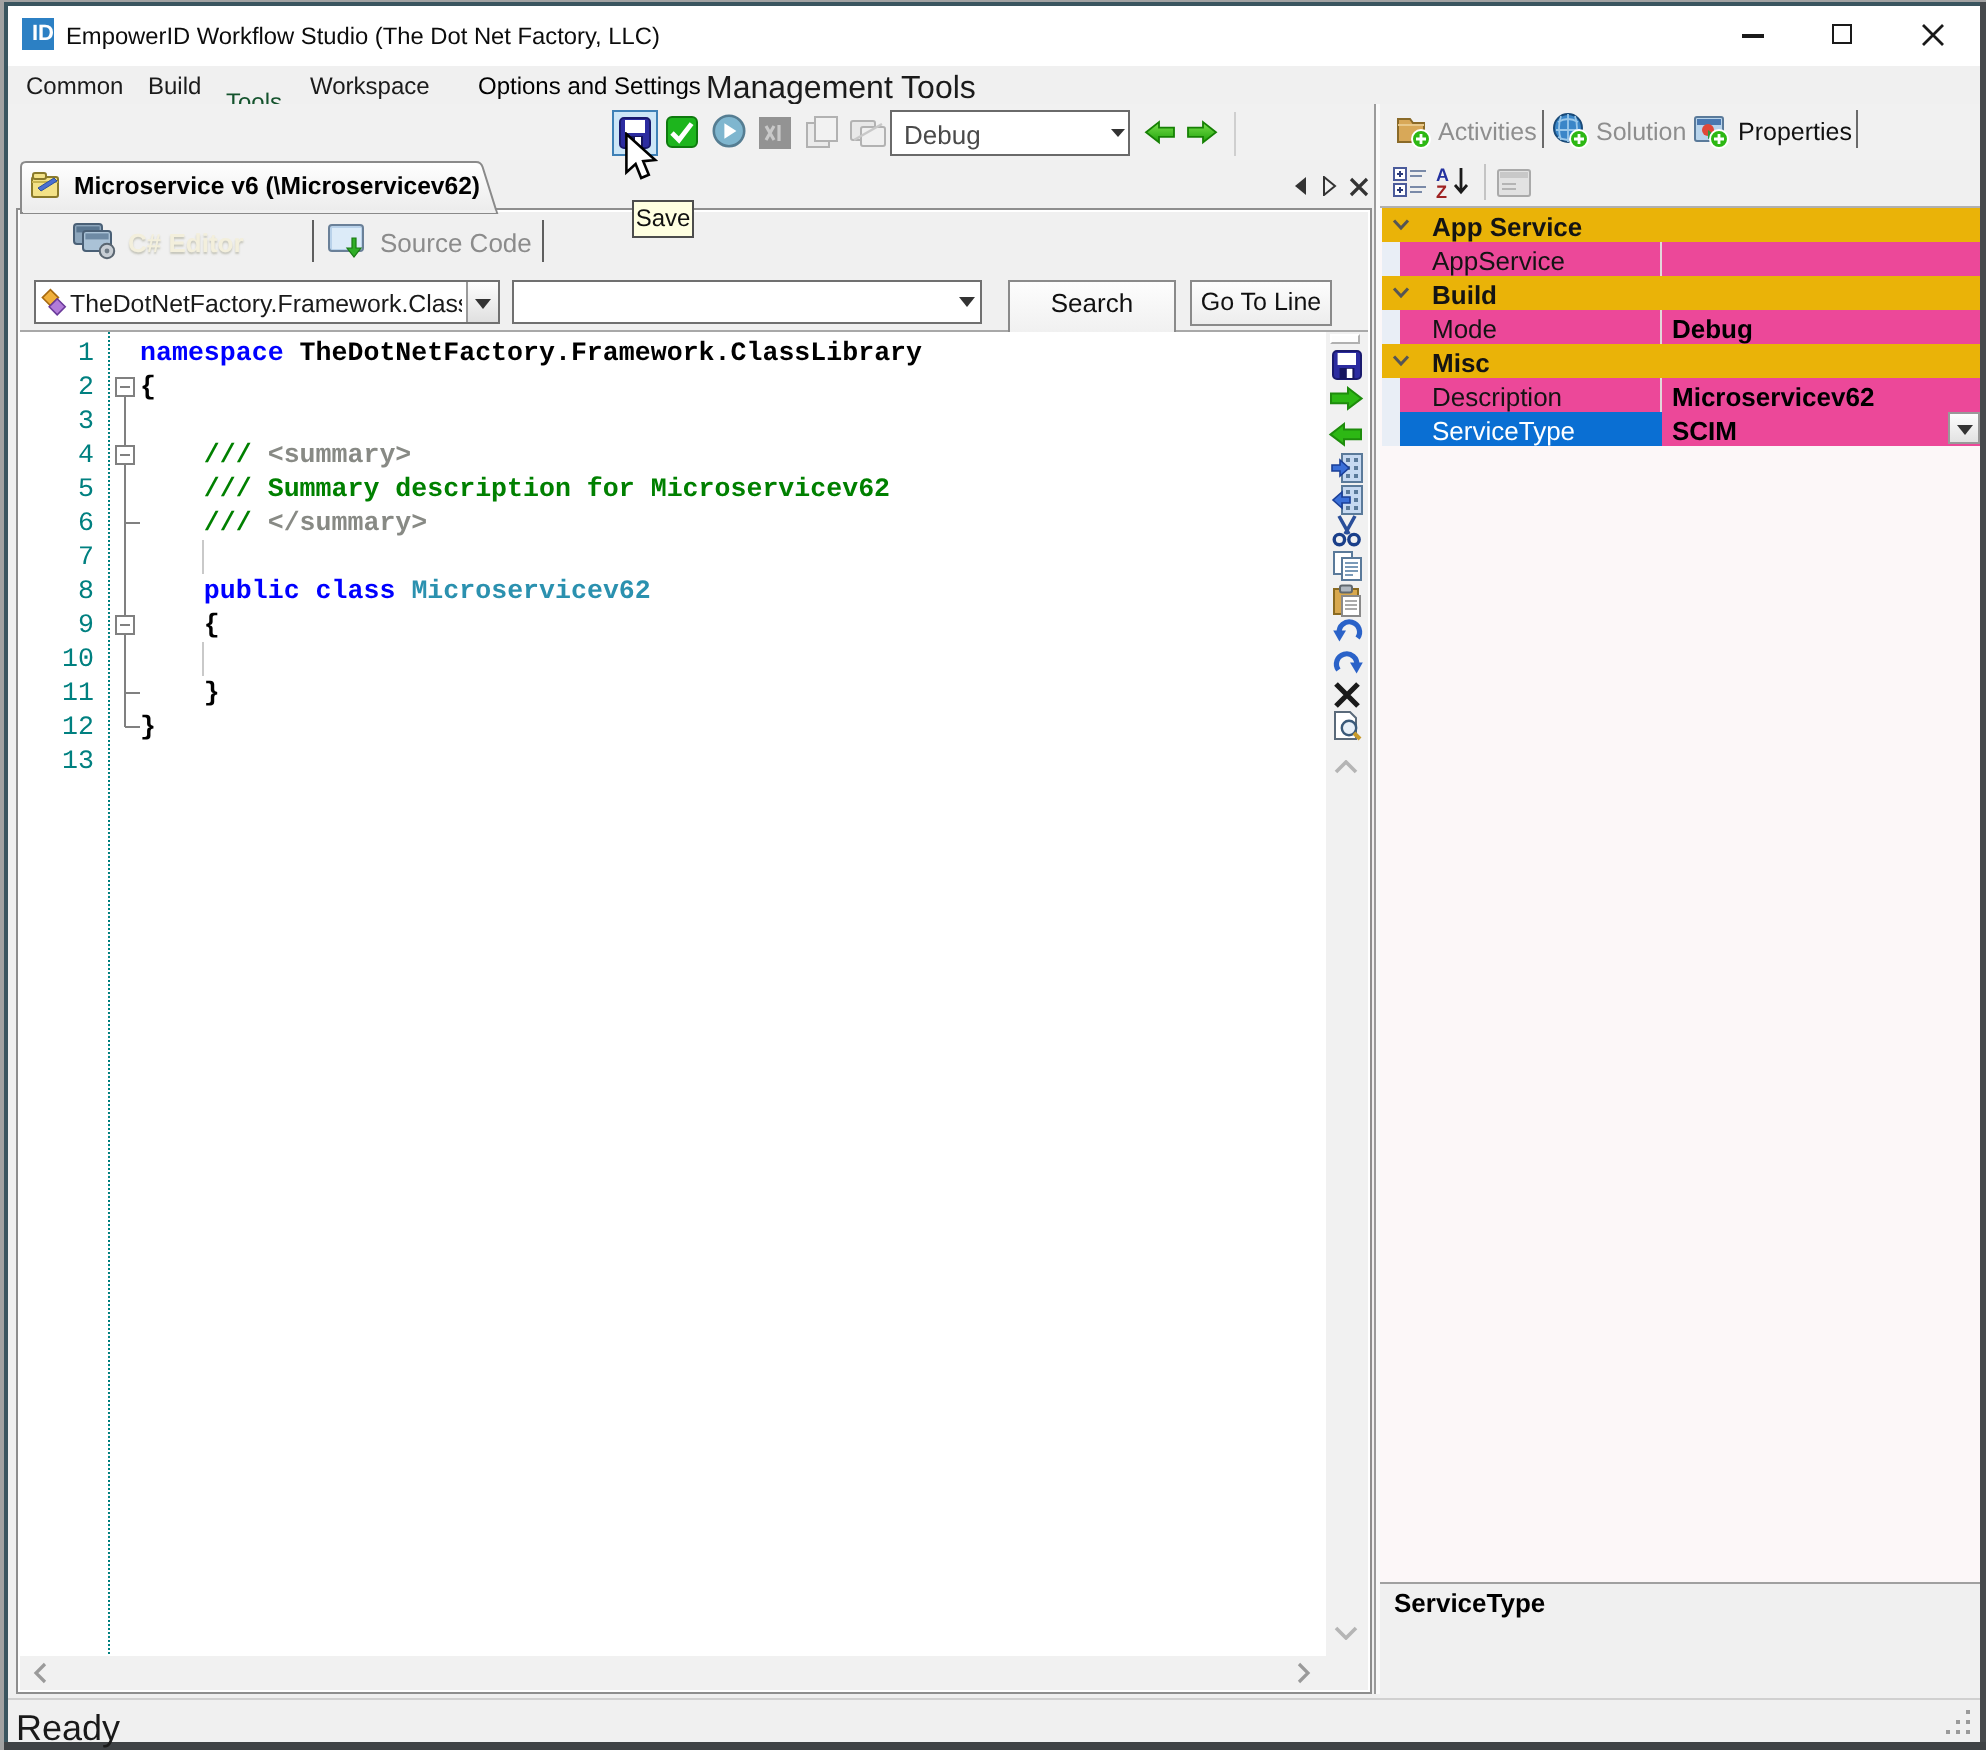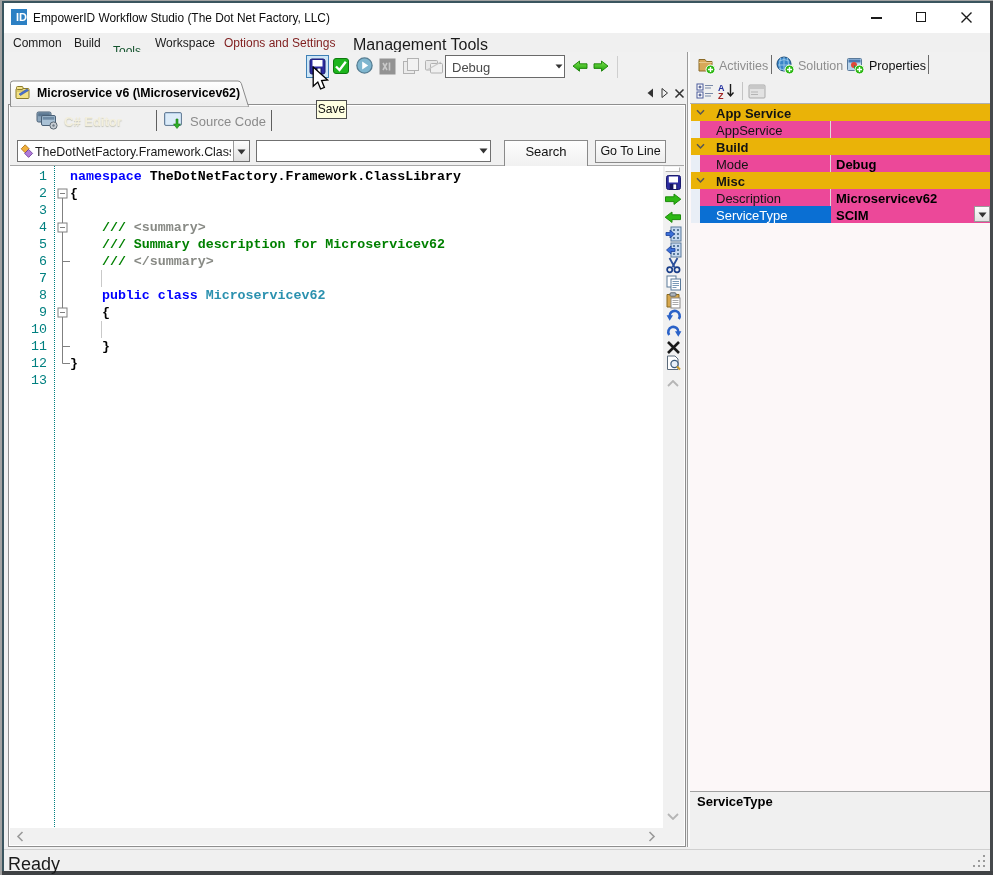--- a/index.html
+++ b/index.html
@@ -19,21 +19,21 @@
 <div class="a" style="left:916px;top:12px;width:10px;height:10px;border:1.4px solid #1a1a1a"></div>
 <svg class="a" style="left:961px;top:12px" width="11" height="11" viewBox="0 0 11 11">
     <path d="M0.5 0.5 L10.5 10.5 M10.5 0.5 L0.5 10.5" stroke="#1a1a1a" stroke-width="1.4"></path>
   </svg>
 
 <div class="a" style="left:4px;top:33px;width:986px;height:19px;background:#f0f0f0"></div>
 <div class="a" style="left:13px;top:36px;color:#1b1b1b;font-size:12px">Common</div>
 <div class="a" style="left:74px;top:36px;color:#1b1b1b;font-size:12px">Build</div>
 <div class="a" style="left:113px;top:44px;color:#14532d;font-size:12px">Tools</div>
 <div class="a" style="left:155px;top:36px;color:#1b1b1b;font-size:12px">Workspace</div>
-<div class="a" style="left:224px;top:36px;color:#7f1d1d;font-size:12px">Options and Settings</div>
+<div class="a" style="left:239px;top:36px;color:#000000;font-size:12px">Options and Settings</div>
 <div class="a" style="left:353px;top:36px;color:#1b1b1b;font-size:16px">Management Tools</div>
 
 <div class="a" style="left:4px;top:52px;width:986px;height:28px;background:#f1f1f1"></div>
 
 <div class="a" style="left:4px;top:80px;width:686px;height:769px;background:#f0f0f0"></div>
 
 <div class="a" style="left:690px;top:80px;width:300px;height:769px;background:#f0f0f0"></div>
 
 <div class="a" style="left:306px;top:55px;width:23px;height:23px;background:#cde6f7;border:1px solid #3e80b6"></div>
 <svg class="a" style="left:309px;top:58px" width="17" height="17" viewBox="0 0 17 17">

